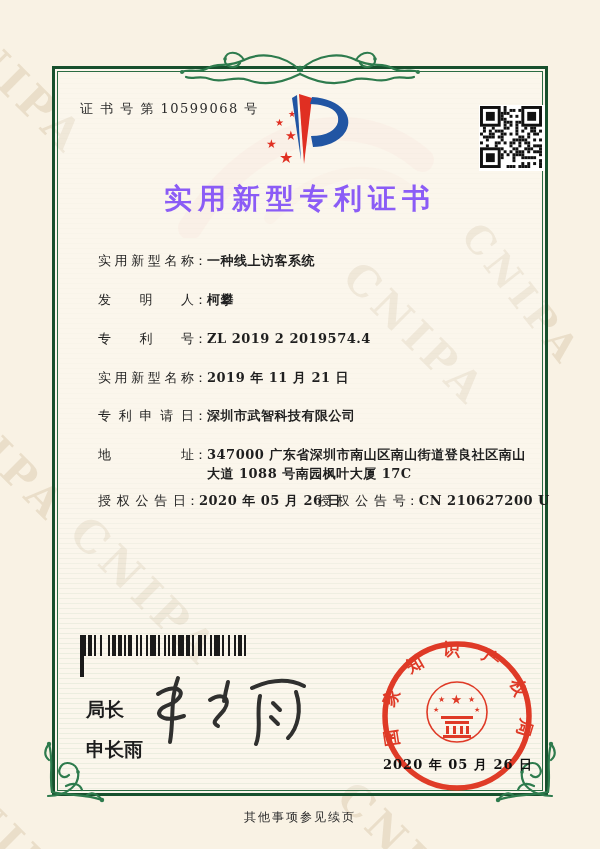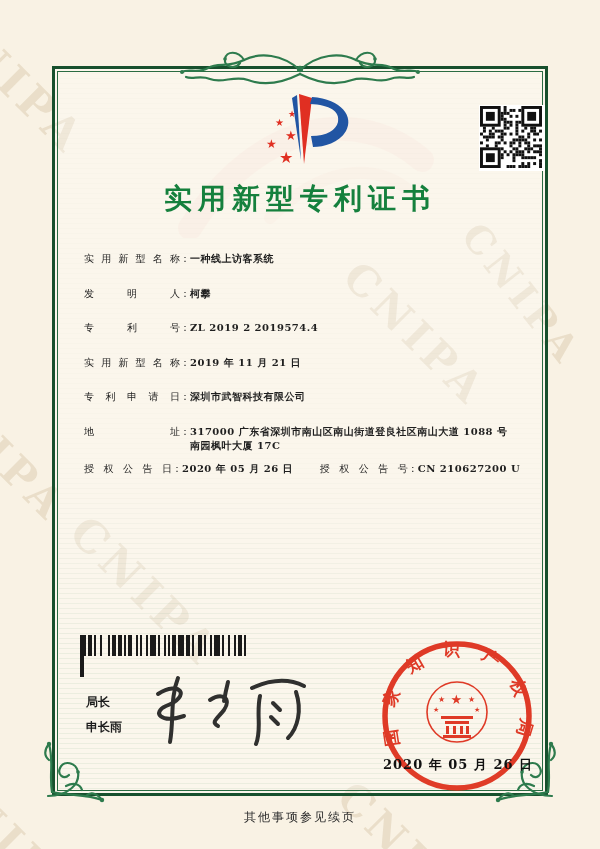--- a/index.html
+++ b/index.html
@@ -16,39 +16,39 @@
       background:repeating-linear-gradient(0deg,rgba(130,170,135,.14) 0 1px,transparent 1px 5px);
       -webkit-mask-image:linear-gradient(to bottom,rgba(0,0,0,.18) 0 55%,rgba(0,0,0,.9) 80%,rgba(0,0,0,.9));
       mask-image:linear-gradient(to bottom,rgba(0,0,0,.18) 0 55%,rgba(0,0,0,.9) 80%,rgba(0,0,0,.9));}
   .orn{position:absolute;z-index:4;pointer-events:none;}
   .pink-ghost{position:absolute;z-index:2;pointer-events:none;opacity:.30;}
   
   .cert-no{position:absolute;z-index:3;left:80px;top:100px;font-size:13px;letter-spacing:1.5px;color:#2b2b2b;}
   .logo{position:absolute;z-index:3;left:248px;top:90px;}
   .qr{position:absolute;z-index:3;left:479px;top:105px;width:64px;height:64px;background:#fff;padding:1px;}
   .title{position:absolute;z-index:3;left:0;top:180px;width:100%;text-align:center;
-         font-size:28px;font-weight:bold;letter-spacing:6px;color:#15803d;}
-  .fields{position:absolute;z-index:3;left:84px;top:252px;width:436px;font-size:10px;color:#1f1f1f;}
+         font-size:28px;font-weight:bold;letter-spacing:6px;color:#8b5cf6;}
+  .fields{position:absolute;z-index:3;left:98px;top:252px;width:436px;font-size:13px;color:#1f1f1f;}
   .frow{margin-bottom:20px;white-space:nowrap;}
   .flabel{display:inline-block;width:96px;text-align:justify;text-align-last:justify;vertical-align:top;}
   .fcolon{vertical-align:top;}
   .fvalue{display:inline-block;width:322px;white-space:normal;vertical-align:top;
           font-weight:600;letter-spacing:.5px;line-height:1.45;}
   .frow.addr{margin-bottom:8px;}
   .grant-row{display:flex;}
   .grant-row .cell{white-space:nowrap;}
   .grant-row .cell.left{width:236px;}
   .grant-row .flabel{width:88px;}
   .grant-row .fvalue{width:auto;}
   .paras{position:absolute;z-index:3;left:82px;top:494px;width:438px;font-size:12.5px;
          line-height:1.78;color:#33312e;letter-spacing:.3px;}
   .paras p{margin:0;text-indent:2em;}
   .barcode{position:absolute;z-index:3;left:80px;top:635px;width:172px;height:21px;font-size:0;}
   .barcode i{display:inline-block;height:100%;}
-  .officer{position:absolute;z-index:3;left:86px;top:690px;font-size:12px;font-weight:600;
+  .officer{position:absolute;z-index:3;left:86px;top:690px;font-size:19px;font-weight:600;
            line-height:2.1;color:#1d1d1d;}
   .signature{position:absolute;z-index:4;left:140px;top:666px;}
   .seal{position:absolute;z-index:4;left:377px;top:636px;width:160px;height:160px;}
   .seal-date{position:absolute;z-index:5;left:372px;top:756px;width:172px;text-align:center;
              font-size:13px;letter-spacing:1px;color:#111;font-weight:600;}
   .page-ind{position:absolute;z-index:3;left:0;top:775px;width:100%;text-align:center;
             font-size:11px;letter-spacing:1px;color:#2b2b2b;}
   .cont-note{position:absolute;z-index:3;left:0;top:809px;width:100%;text-align:center;
              font-size:12px;letter-spacing:2px;color:#2b2b2b;}
   svg text.star{font-family:"DejaVu Sans","Liberation Sans",sans-serif;}
@@ -117,20 +117,21 @@
       <path d="M66,78 C60,70 54,70 50,74"></path>
       <path d="M30,64 C38,60 44,62 46,68"></path>
     </g>
     <g fill="#2e7b4d">
         <circle cx="13" cy="22" r="2.2"></circle>
         <circle cx="66" cy="78" r="2.2"></circle>
         <circle cx="42" cy="50" r="1.8"></circle>
       </g>
   </svg>
 
+  <div class="cert-no">证 书 号 第 10599068 号</div>
 
   <svg class="logo" width="115" height="88" viewBox="0 0 115 88">
     <g fill="#e02f22">
       <text class="star" x="27" y="36" font-size="10">★</text>
       <text class="star" x="40" y="27" font-size="9">★</text>
       <text class="star" x="37" y="50" font-size="13">★</text>
       <text class="star" x="18" y="58" font-size="12">★</text>
       <text class="star" x="31" y="73" font-size="16">★</text>
     </g>
     <polygon points="44,8 49,5 53,70" fill="#2155a3"></polygon>
@@ -292,21 +293,21 @@
     <div class="frow">
       <span class="flabel">专利号</span><span class="fcolon">：</span><span class="fvalue">ZL 2019 2 2019574.4</span>
     </div>
     <div class="frow">
       <span class="flabel">实用新型名称</span><span class="fcolon">：</span><span class="fvalue">2019 年 11 月 21 日</span>
     </div>
     <div class="frow">
       <span class="flabel">专利申请日</span><span class="fcolon">：</span><span class="fvalue">深圳市武智科技有限公司</span>
     </div>
     <div class="frow addr">
-      <span class="flabel">地址</span><span class="fcolon">：</span><span class="fvalue">317000 广东省深圳市南山区南山街道登良社区南山大道 1088 号南园枫叶大厦 17C</span>
+      <span class="flabel">地址</span><span class="fcolon">：</span><span class="fvalue">347000 广东省深圳市南山区南山街道登良社区南山大道 1088 号南园枫叶大厦 17C</span>
     </div>
     <div class="frow grant-row">
       <span class="cell left">
         <span class="flabel">授权公告日</span><span class="fcolon">：</span><span class="fvalue">2020 年 05 月 26 日</span>
       </span>
       <span class="cell">
         <span class="flabel">授权公告号</span><span class="fcolon">：</span><span class="fvalue">CN 210627200 U</span>
       </span>
     </div>
   </div>

